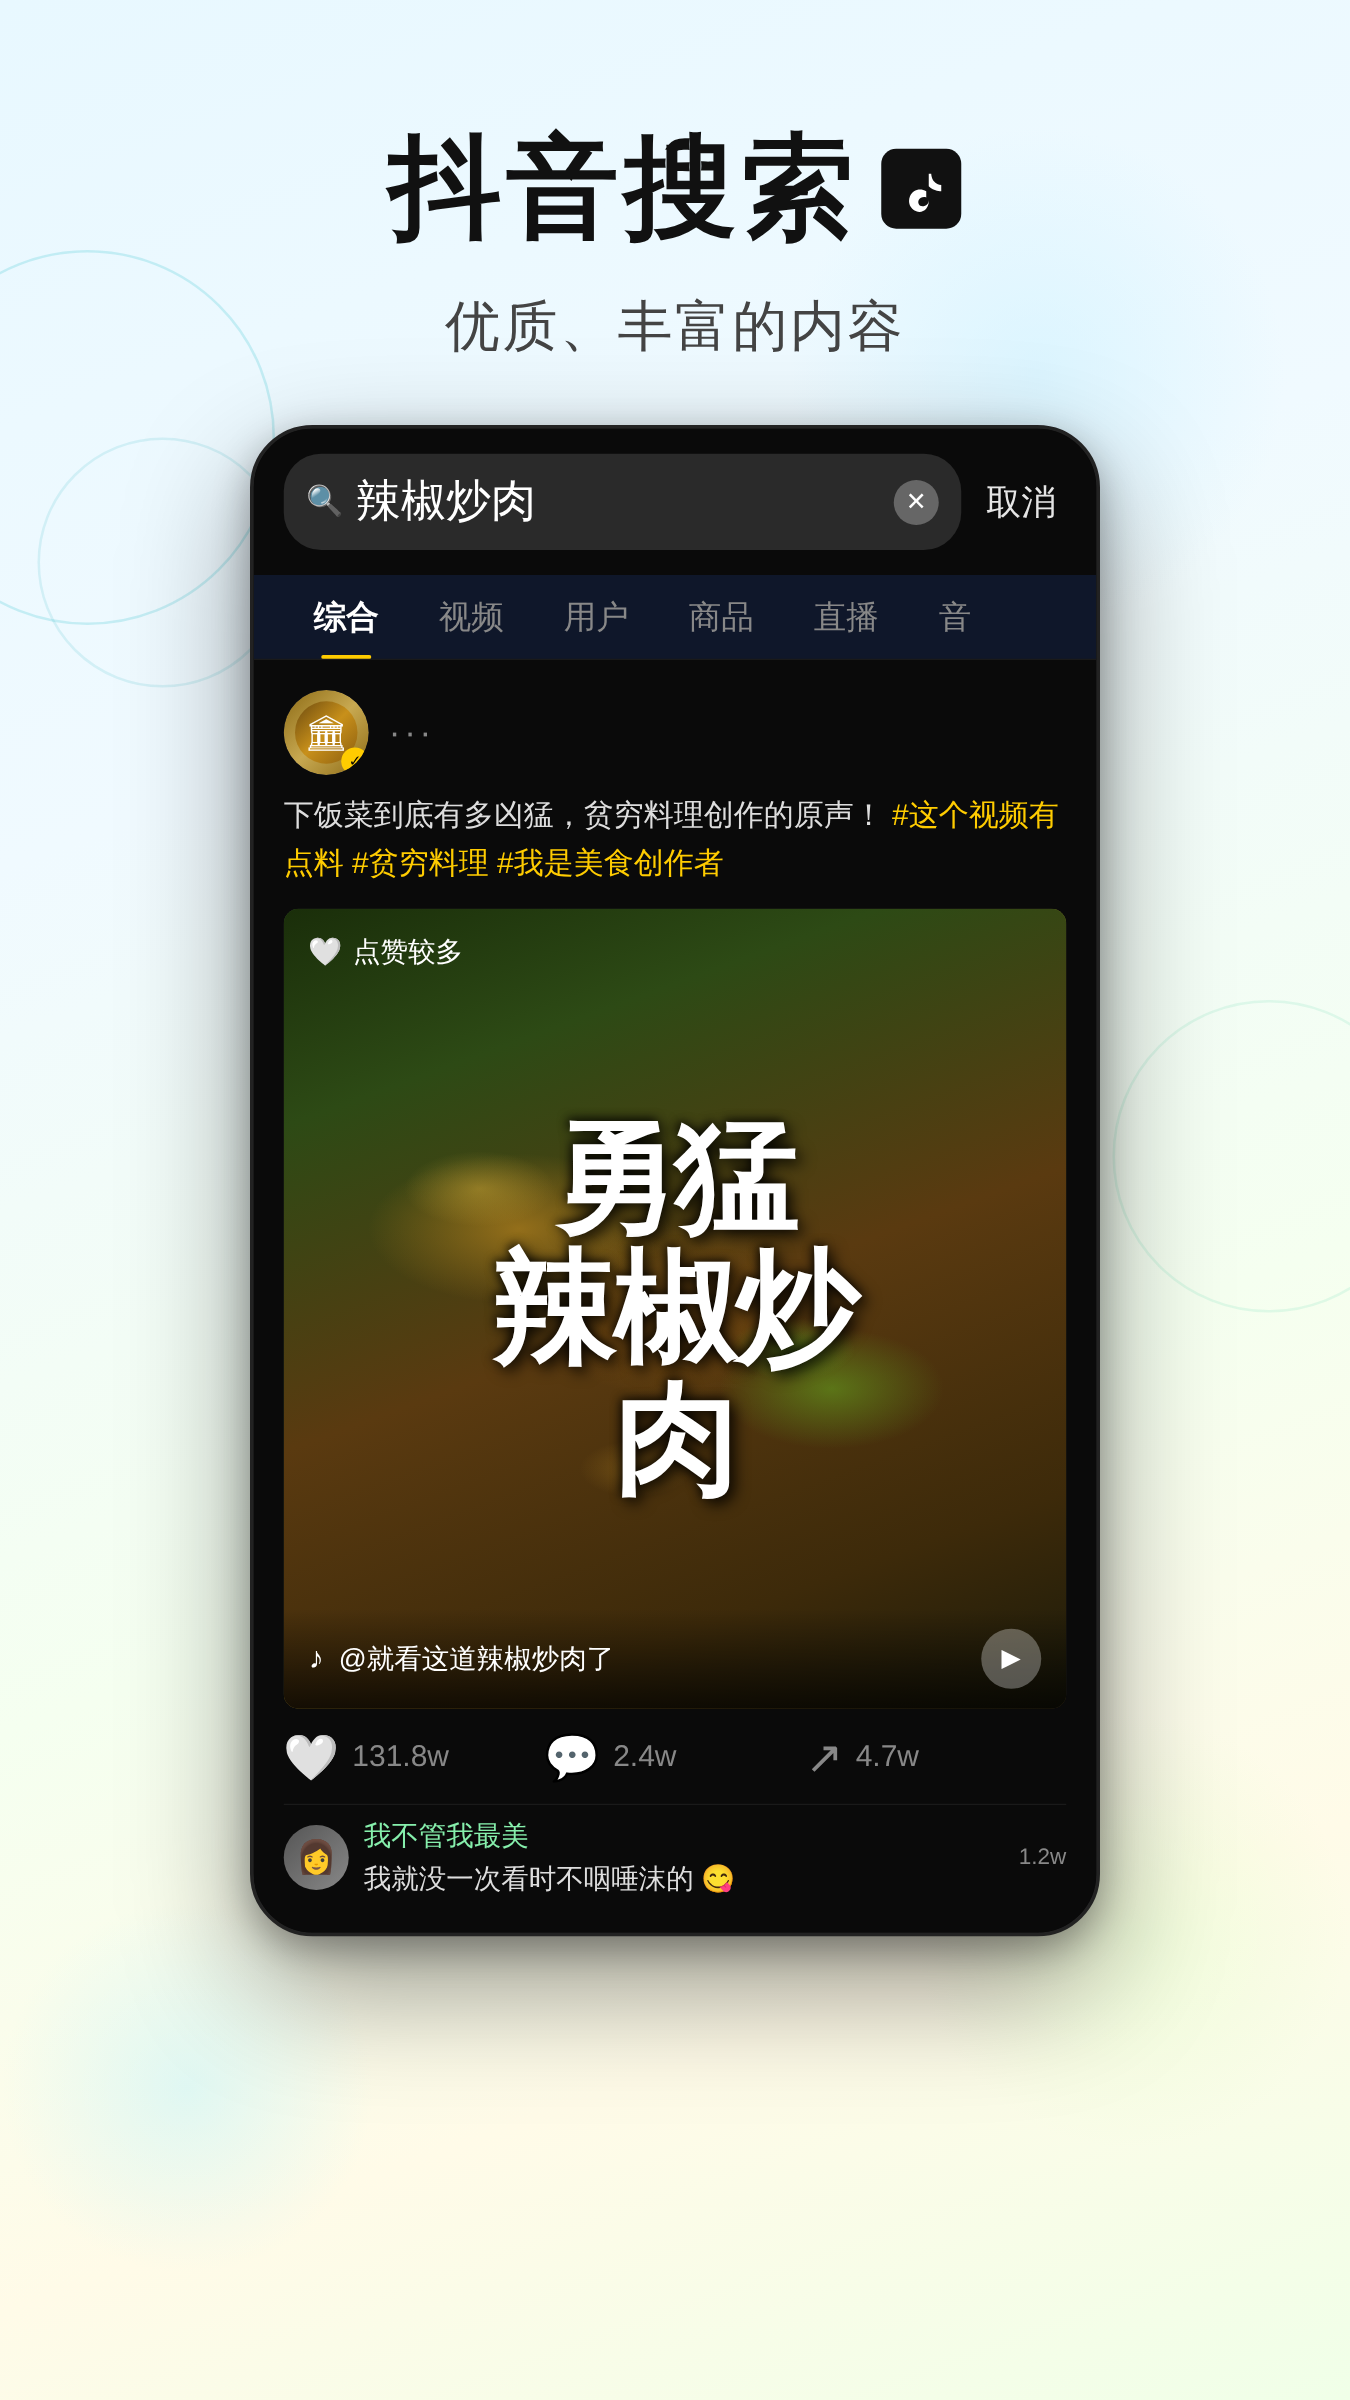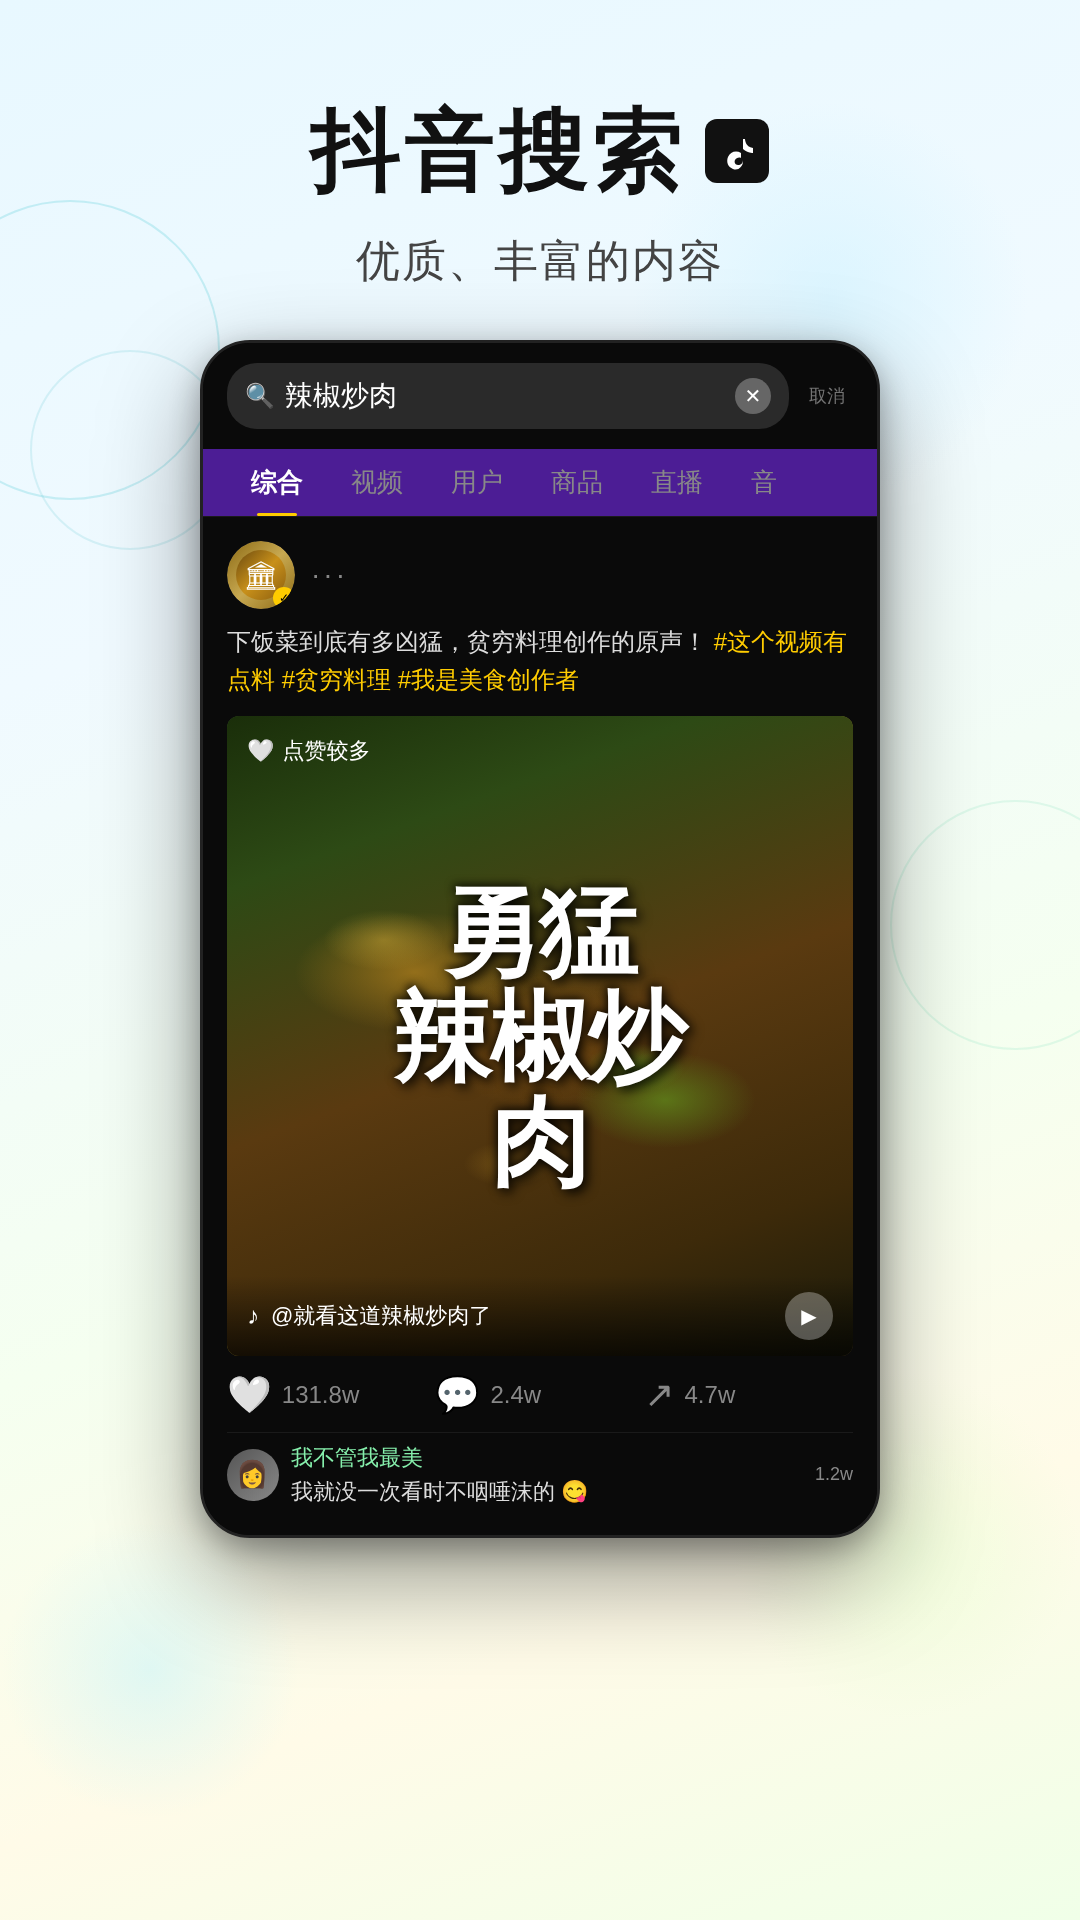--- a/index.html
+++ b/index.html
@@ -106,45 +106,45 @@
     .search-input-area {
       flex: 1;
       display: flex;
       align-items: center;
       background: #2a2a2a;
       border-radius: 30px;
       padding: 14px 18px;
       gap: 10px;
     }
     .search-text {
-      font-size: 28px;
+      font-size: 36px;
       color: #fff;
       flex: 1;
     }
     .search-clear {
       width: 36px; height: 36px;
       background: #666;
       border-radius: 50%;
       display: flex;
       align-items: center;
       justify-content: center;
       color: #fff;
       font-size: 20px;
     }
     .cancel-btn {
-      font-size: 18px;
-      color: #737373;
+      font-size: 28px;
+      color: #e5e5e5;
       white-space: nowrap;
       padding: 0 8px;
     }
 
     
     .tabs-bar {
       display: flex;
-      background: #4c1d95;
+      background: #0f172a;
       padding: 0 24px;
       gap: 0;
       border-bottom: 1px solid #1a1a1a;
     }
     .tab-item {
       font-size: 26px;
       color: #888;
       padding: 16px 24px;
       position: relative;
     }

